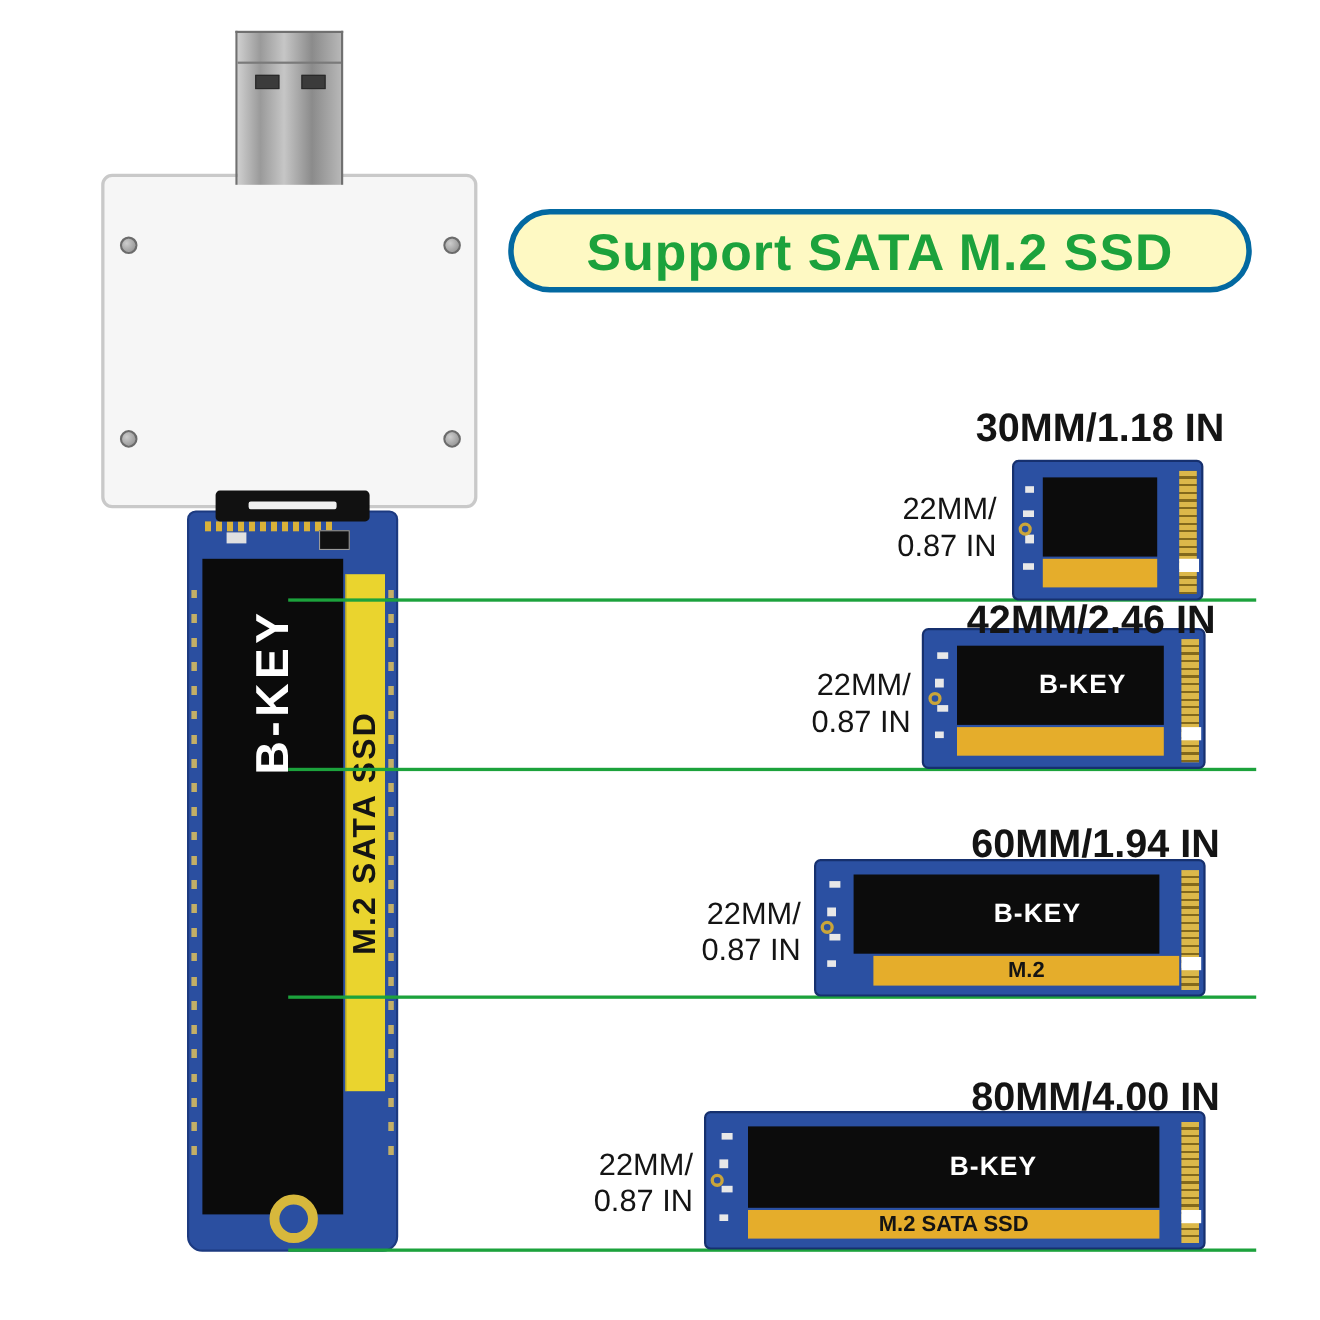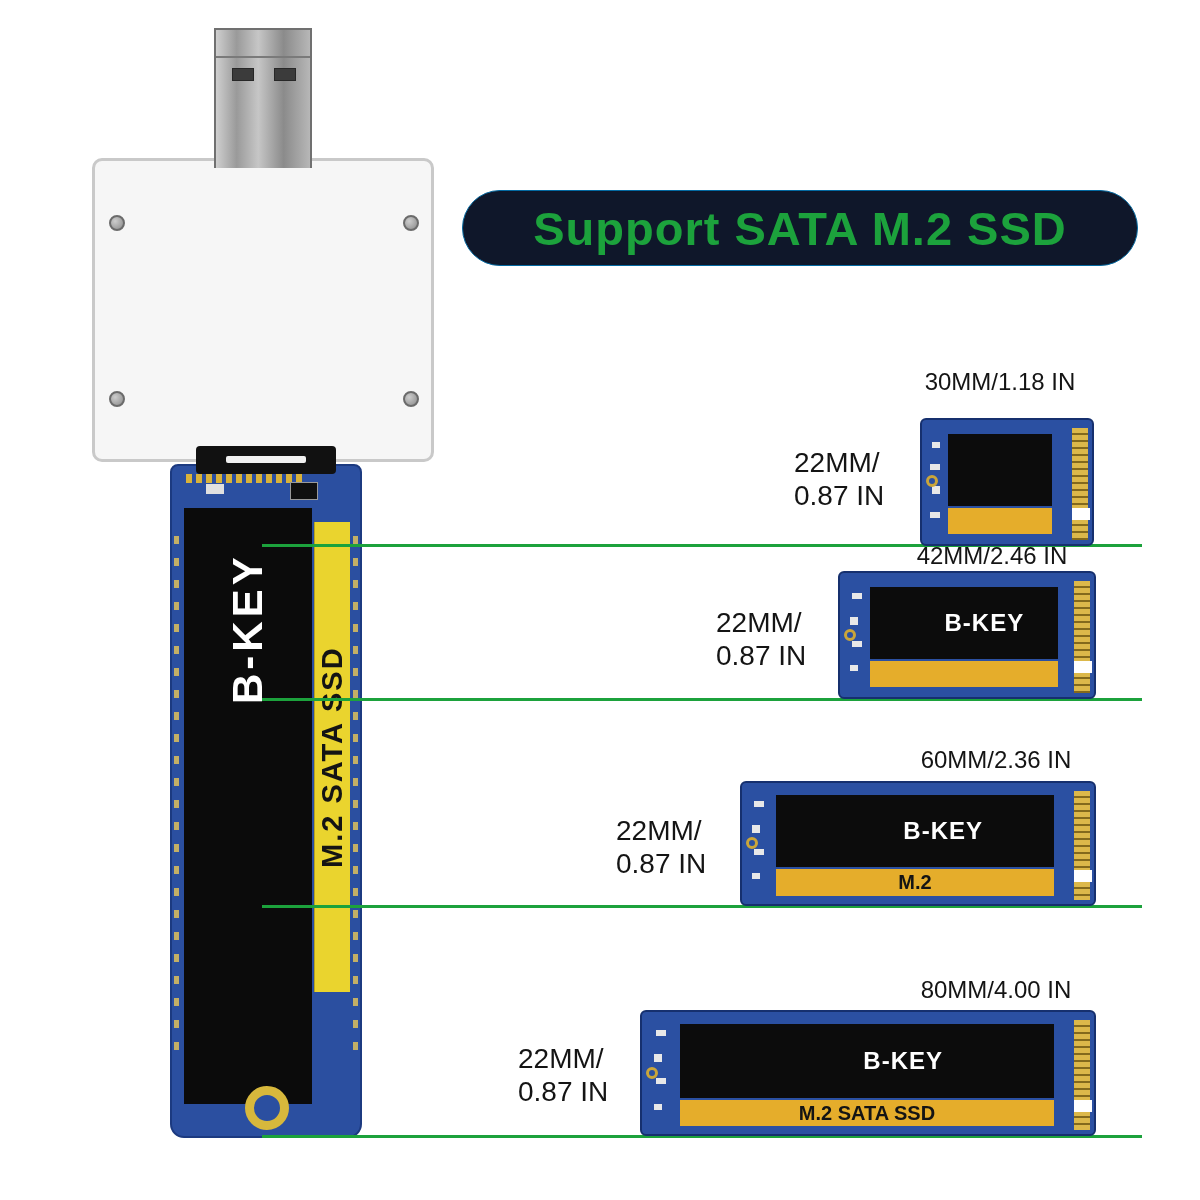--- a/index.html
+++ b/index.html
@@ -9,22 +9,22 @@
 
   
   .headline {
     position:absolute; left:555px; top:70px; width:590px;
     font-family:"DejaVu Sans", sans-serif;
     font-size:76px; font-weight:800; letter-spacing:2px;
     color:#0b0b0b; text-align:center; white-space:nowrap;
   }
   .pill {
     position:absolute; left:462px; top:190px; width:676px; height:76px;
-    border:1px solid #0369a1; border-radius:40px;
-    display:flex; align-items:center; justify-content:center; background:#0f172a;
+    border:5px solid #0369a1; border-radius:40px;
+    display:flex; align-items:center; justify-content:center; background:#fef9c3;
   }
   .pill-text { font-size:47px; font-weight:800; color:#1ca23c; letter-spacing:1px; white-space:nowrap; }
 
   
   .usb {
     position:absolute; left:214px; top:28px; width:98px; height:140px; z-index:6;
     background:linear-gradient(90deg,#cfcfcf 0%,#9a9a9a 22%,#c6c6c6 45%,#8b8b8b 72%,#b7b7b7 100%);
     border:2px solid #707070; border-bottom:none;
   }
   .usb-seam { position:absolute; left:0; top:26px; width:100%; height:2px; background:#7a7a7a; }
@@ -95,22 +95,22 @@
     position:absolute; background:#e5ad2b;
     display:flex; align-items:center; justify-content:center;
     color:#141414; font-size:20px; font-weight:800; white-space:nowrap;
   }
   .vfingers { position:absolute; width:16px;
     background:repeating-linear-gradient(180deg,#dcb84a 0 5px,#83691c 5px 7px); }
   .vnotch { position:absolute; right:2px; width:18px; height:12px; background:#ffffff; }
   .vhole { position:absolute; left:4px; width:12px; height:12px; border:3px solid #caa53a; border-radius:50%; background:#2b50a2; }
   .vdot { position:absolute; background:#e8e8e8; }
 
-  .vlen { position:absolute; z-index:9; width:240px; text-align:center; font-size:24px; font-weight:400; color:#141414; white-space:nowrap; }
-  .vwidth { position:absolute; z-index:9; width:112px; text-align:left; font-size:28px; font-weight:500; color:#141414; line-height:33px; }
+  .vlen { position:absolute; z-index:9; width:240px; text-align:center; font-size:36px; font-weight:700; color:#141414; white-space:nowrap; }
+  .vwidth { position:absolute; z-index:9; width:112px; text-align:right; font-size:28px; font-weight:500; color:#141414; line-height:33px; }
 </style>
 </head>
 <body>
 
 <div class="canvas">
 
   <div class="pill">
     <span class="pill-text">Support SATA M.2 SSD</span>
   </div>
 
@@ -178,33 +178,33 @@
     <div class="vdot" style="left:10px;top:44px;width:8px;height:8px"></div>
     <div class="vdot" style="left:12px;top:68px;width:10px;height:6px"></div>
     <div class="vdot" style="left:10px;top:92px;width:8px;height:6px"></div>
     <div class="vhole" style="top:56px"></div>
     <div class="vblack" style="left:30px;top:14px;width:188px;height:72px">B-KEY</div>
     <div class="vstripe" style="left:30px;top:88px;width:188px;height:26px"></div>
     <div class="vfingers" style="right:4px;top:8px;height:112px"></div>
     <div class="vnotch" style="bottom:24px"></div>
   </div>
 
-  <div class="vlen" style="left:876px;top:746px">60MM/2.36 IN</div>
+  <div class="vlen" style="left:876px;top:746px">60MM/1.94 IN</div>
   <div class="vwidth" style="left:616px;top:814px">
     <div>22MM/</div>
     <div>0.87 IN</div>
   </div>
   <div class="vcard" style="left:740px;top:781px;width:356px;height:125px">
     <div class="vdot" style="left:12px;top:18px;width:10px;height:6px"></div>
     <div class="vdot" style="left:10px;top:42px;width:8px;height:8px"></div>
     <div class="vdot" style="left:12px;top:66px;width:10px;height:6px"></div>
     <div class="vdot" style="left:10px;top:90px;width:8px;height:6px"></div>
     <div class="vhole" style="top:54px"></div>
     <div class="vblack" style="left:34px;top:12px;width:278px;height:72px">B-KEY</div>
-    <div class="vstripe" style="left:34px;top:86px;width:278px;height:27px">M.2</div>
+    <div class="vstripe" style="left:52px;top:86px;width:278px;height:27px">M.2</div>
     <div class="vfingers" style="right:4px;top:8px;height:109px"></div>
     <div class="vnotch" style="bottom:22px"></div>
   </div>
 
   <div class="vlen" style="left:876px;top:976px">80MM/4.00 IN</div>
   <div class="vwidth" style="left:518px;top:1042px">
     <div>22MM/</div>
     <div>0.87 IN</div>
   </div>
   <div class="vcard" style="left:640px;top:1010px;width:456px;height:126px">

